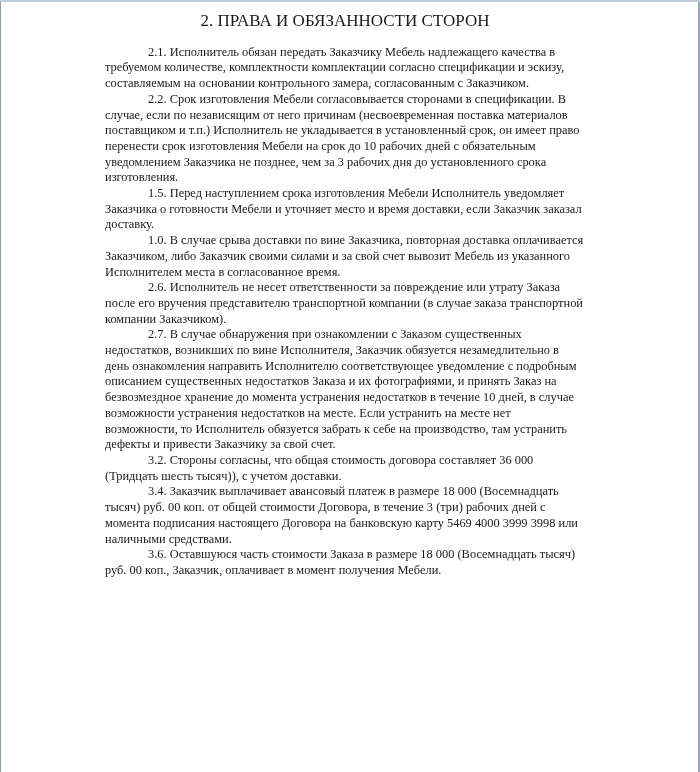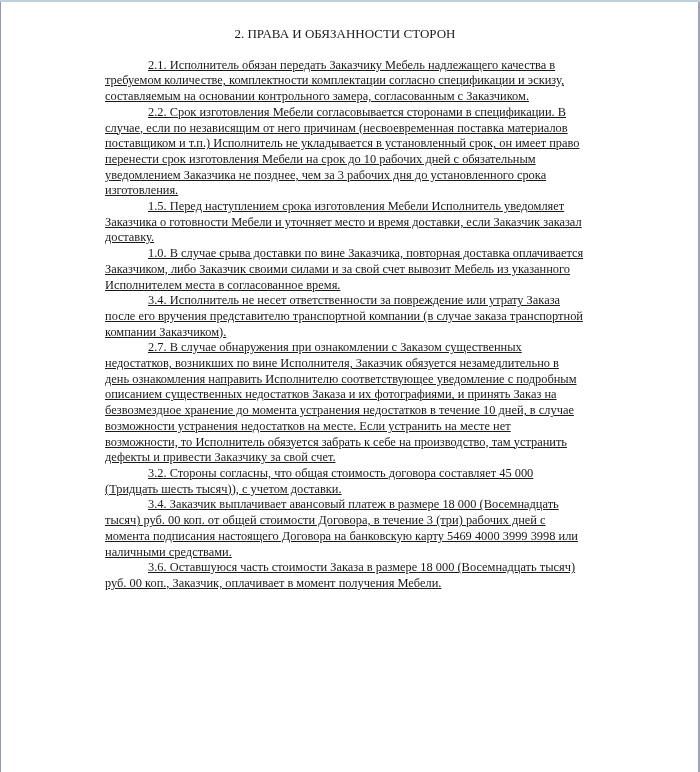--- a/index.html
+++ b/index.html
@@ -10,39 +10,39 @@
     color:#1a1a1a;
   }
   .frame-top { position:absolute; left:0; top:0; width:700px; height:2px; background:#c3cedd; }
   .frame-left { position:absolute; left:0; top:2px; width:1px; height:770px; background:#8e9bb0; }
   .frame-right { position:absolute; right:0; top:2px; width:2px; height:770px; background:#98a6bb; }
   .page {
     position:absolute; left:105px; top:12px; width:480px;
     font-size:12.4px; line-height:15.7px;
   }
   .heading {
-    text-align:center; margin:14px; font-weight:normal; font-size:13px;
+    text-align:center; margin:1px; font-weight:normal; font-size:17px;
     line-height:15.7px;
   }
   .h-first { margin-bottom:16px; }
   .h-second { margin-top:16px; margin-bottom:16px; }
-  p.clause { margin:0; text-indent:43px; text-align:left;text-decoration:underline; }
+  p.clause { margin:0; text-indent:43px; text-align:left; }
 </style>
 </head>
 <body>
 
 <div class="frame-top"></div>
 <div class="frame-left"></div>
 <div class="frame-right"></div>
 
 <div class="page">
   <h2 class="heading h-first">2. ПРАВА И ОБЯЗАННОСТИ СТОРОН</h2>
   <p class="clause">2.1.  Исполнитель  обязан передать Заказчику Мебель надлежащего качества в требуемом количестве, комплектности комплектации согласно спецификации и эскизу, составляемым на основании контрольного замера, согласованным с Заказчиком.</p>
   <p class="clause">2.2.  Срок изготовления Мебели согласовывается сторонами в спецификации. В случае, если по независящим от него причинам (несвоевременная поставка материалов поставщиком и т.п.)  Исполнитель  не укладывается в установленный срок, он имеет право перенести срок изготовления Мебели на срок до 10 рабочих дней с обязательным уведомлением Заказчика не позднее, чем за 3 рабочих дня до установленного срока изготовления.</p>
   <p class="clause">1.5.  Перед наступлением срока изготовления Мебели Исполнитель уведомляет Заказчика о готовности Мебели и уточняет место и время доставки, если Заказчик заказал доставку.</p>
   <p class="clause">1.0.  В случае срыва доставки по вине Заказчика, повторная доставка оплачивается Заказчиком, либо Заказчик своими силами и за свой счет вывозит Мебель из указанного Исполнителем места в согласованное время.</p>
-  <p class="clause">3.4.  Исполнитель  не несет  ответственности за повреждение или утрату Заказа после его вручения представителю транспортной компании (в случае заказа транспортной компании Заказчиком).</p>
+  <p class="clause">2.6.  Исполнитель  не несет  ответственности за повреждение или утрату Заказа после его вручения представителю транспортной компании (в случае заказа транспортной компании Заказчиком).</p>
   <p class="clause">2.7.  В случае обнаружения при ознакомлении с Заказом существенных недостатков,  возникших по вине Исполнителя, Заказчик обязуется незамедлительно в день  ознакомления направить Исполнителю соответствующее уведомление с подробным описанием существенных недостатков Заказа и их фотографиями, и принять Заказ на безвозмездное хранение до момента устранения недостатков в течение 10 дней, в случае возможности устранения недостатков на месте. Если устранить на месте нет возможности, то Исполнитель обязуется забрать к себе на производство, там устранить дефекты и привести Заказчику за свой счет.</p>
 
-  <p class="clause">3.2.  Стороны согласны, что общая стоимость договора составляет 45 000 (Тридцать шесть тысяч)), с учетом доставки.</p>
+  <p class="clause">3.2.  Стороны согласны, что общая стоимость договора составляет 36 000 (Тридцать шесть тысяч)), с учетом доставки.</p>
   <p class="clause">3.4.  Заказчик выплачивает авансовый платеж в размере 18 000  (Восемнадцать тысяч) руб. 00 коп.  от общей стоимости Договора, в течение 3 (три) рабочих  дней с момента подписания настоящего Договора на банковскую карту   5469 4000 3999 3998 или наличными средствами.</p>
   <p class="clause">3.6.  Оставшуюся часть стоимости Заказа в размере 18 000 (Восемнадцать тысяч) руб. 00 коп., Заказчик, оплачивает в момент получения Мебели.</p>
 </div>
 
 </body></html>

